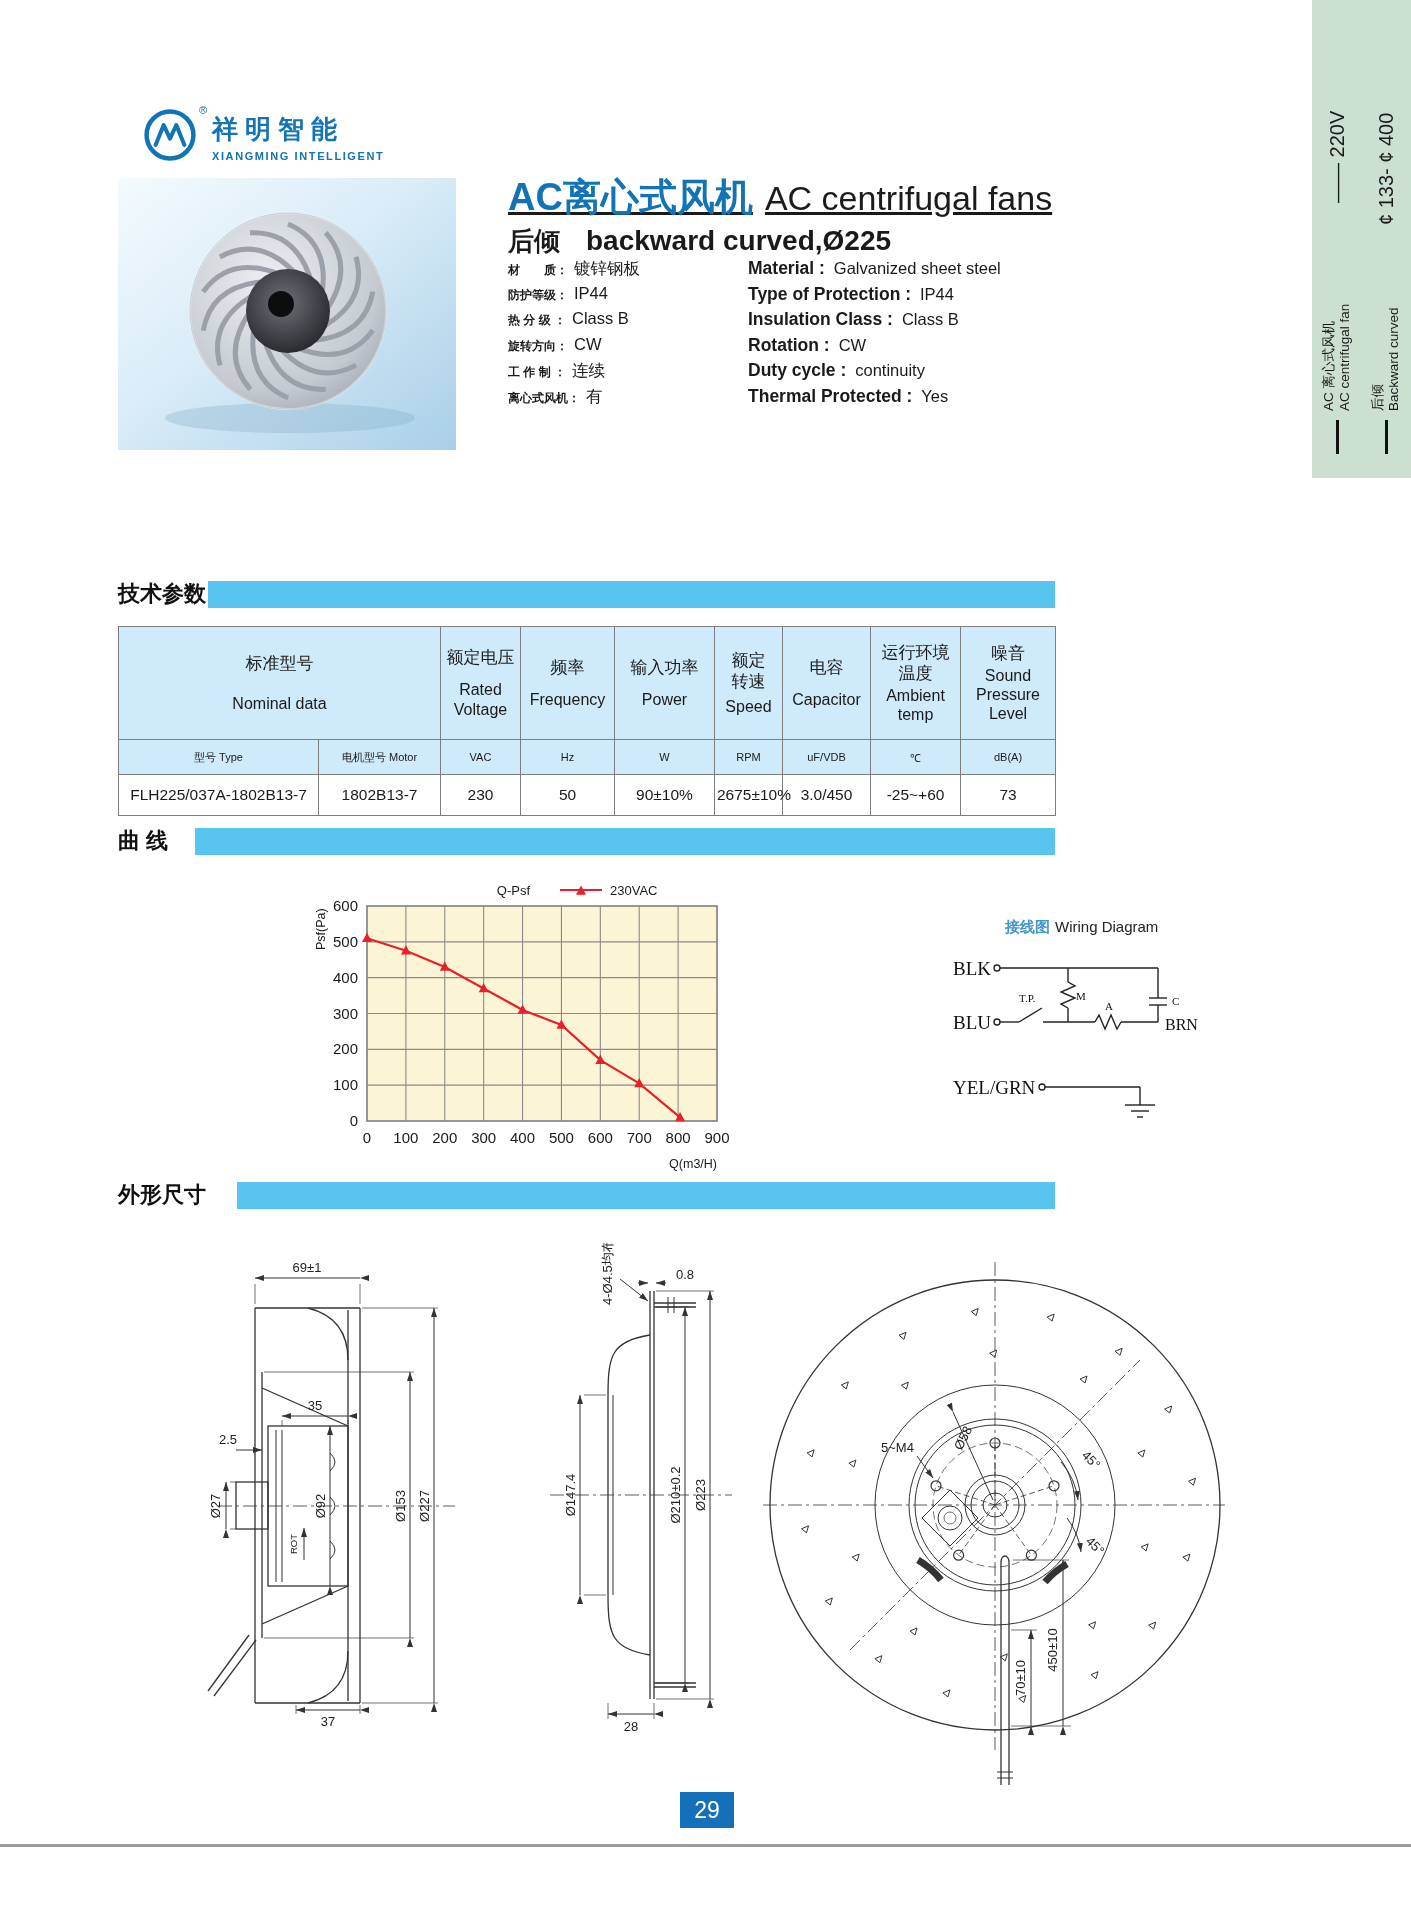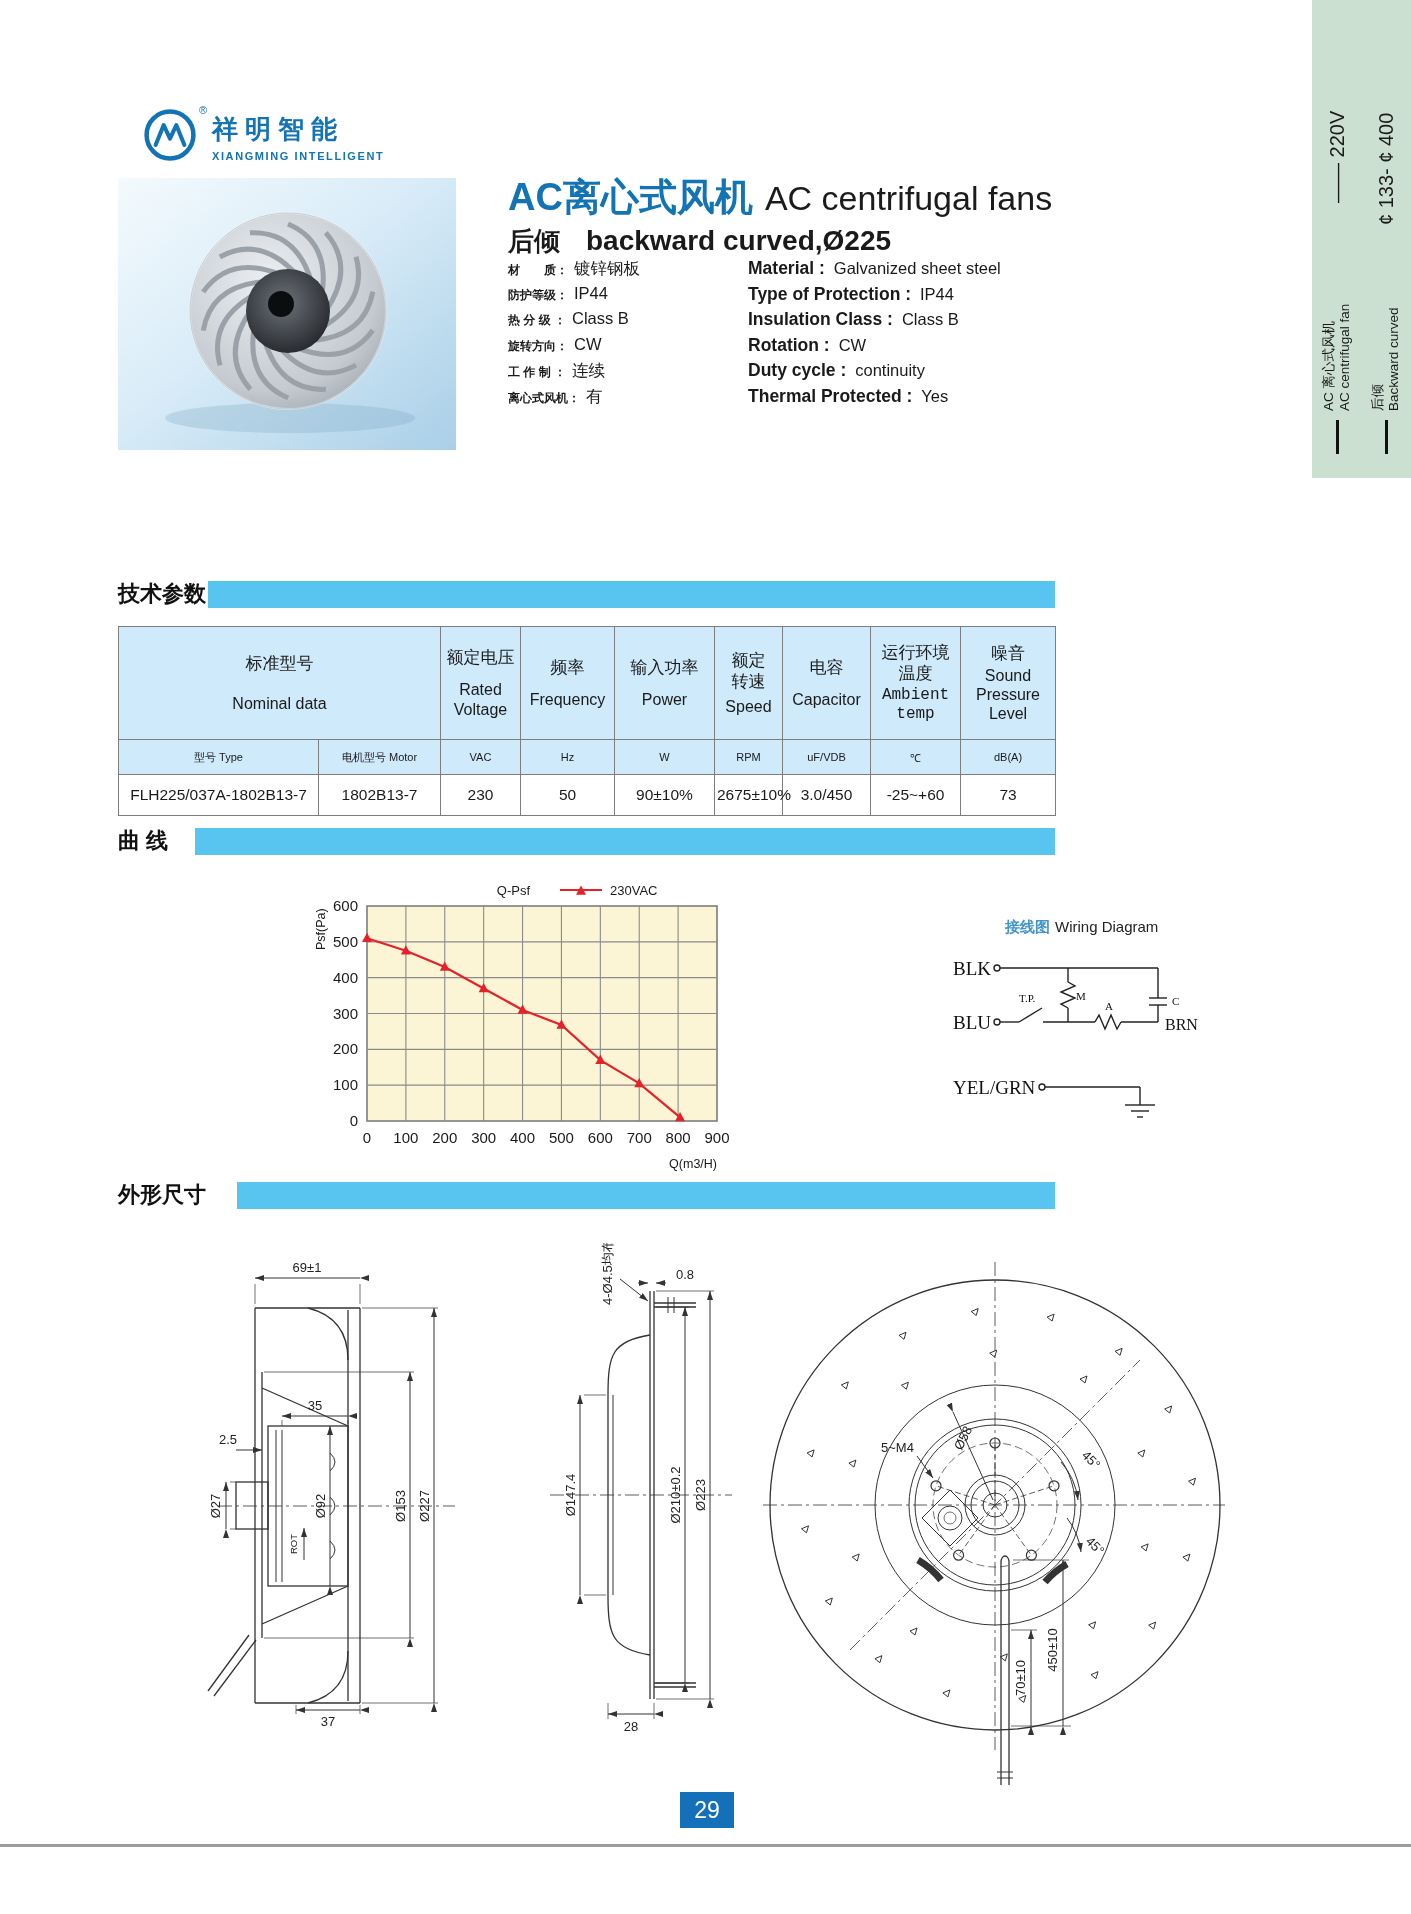--- a/index.html
+++ b/index.html
@@ -16,21 +16,21 @@
   .side-tab{position:absolute;left:1312px;top:0;width:99px;height:478px;background:#cce0d2;}
   .side-tab-rot{position:absolute;left:0;top:0;width:478px;height:99px;
     transform:rotate(-90deg) translateX(-478px);transform-origin:0 0;
     display:flex;flex-direction:column;justify-content:center;gap:7px;padding-left:24px;box-sizing:border-box;}
   .tab-row{display:flex;align-items:center;height:42px;}
   .tab-bar{width:34px;height:3px;background:#111;margin-right:9px;flex:0 0 auto;}
   .tab-lines{font-size:13.5px;line-height:1.15;color:#1a1a1a;width:150px;}
   .tab-val{font-size:20px;color:#1a1a1a;white-space:nowrap;}
 
   
-  .title-row{display:flex;align-items:baseline;}
+  .title-row{display:flex;align-items:baseline;text-decoration:underline;}
   .title-cn{font-size:38px;font-weight:bold;color:#1273b5;}
   .title-en{font-size:34px;font-weight:500;color:#1b1b1b;margin-left:12px;}
   .sub-row{display:flex;align-items:baseline;margin-top:2px;}
   .sub-cn{font-size:26px;font-weight:bold;}
   .sub-en{font-size:28px;font-weight:bold;margin-left:26px;}
 
   .spec-row{position:relative;height:25.6px;}
   .spec-cl{font-size:12px;font-weight:bold;}
   .spec-cv{font-size:16.5px;margin-left:6px;}
   .spec-en{position:absolute;left:240px;top:0;white-space:nowrap;text-align:center;}
@@ -234,21 +234,21 @@
 转速</div>
               <div class="then" style="margin-top:4px;">Speed</div>
             </td>
         <td>
               <div class="thcn">电容</div>
               <div class="then">Capacitor</div>
             </td>
         <td>
               <div class="thcn">运行环境
 温度</div>
-              <div class="then" style="margin-top:2px;font-family:Liberation Mono, monospace;">Ambient
+              <div class="then" style="margin-top:2px;">Ambient
 temp</div>
             </td>
         <td>
               <div class="thcn">噪音</div>
               <div class="then" style="margin-top:2px;">Sound
 Pressure
 Level</div>
             </td>
       </tr>
       <tr class="h2">

